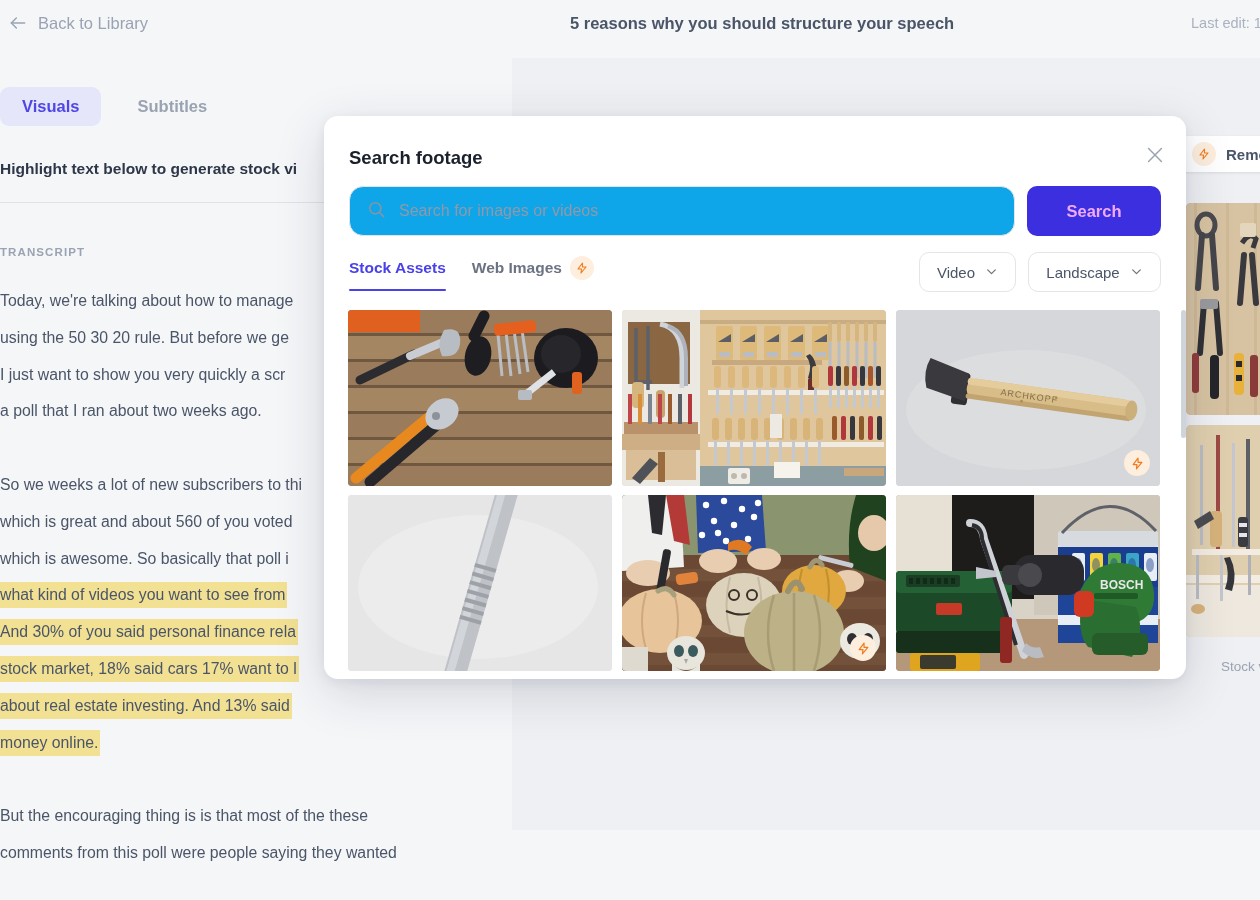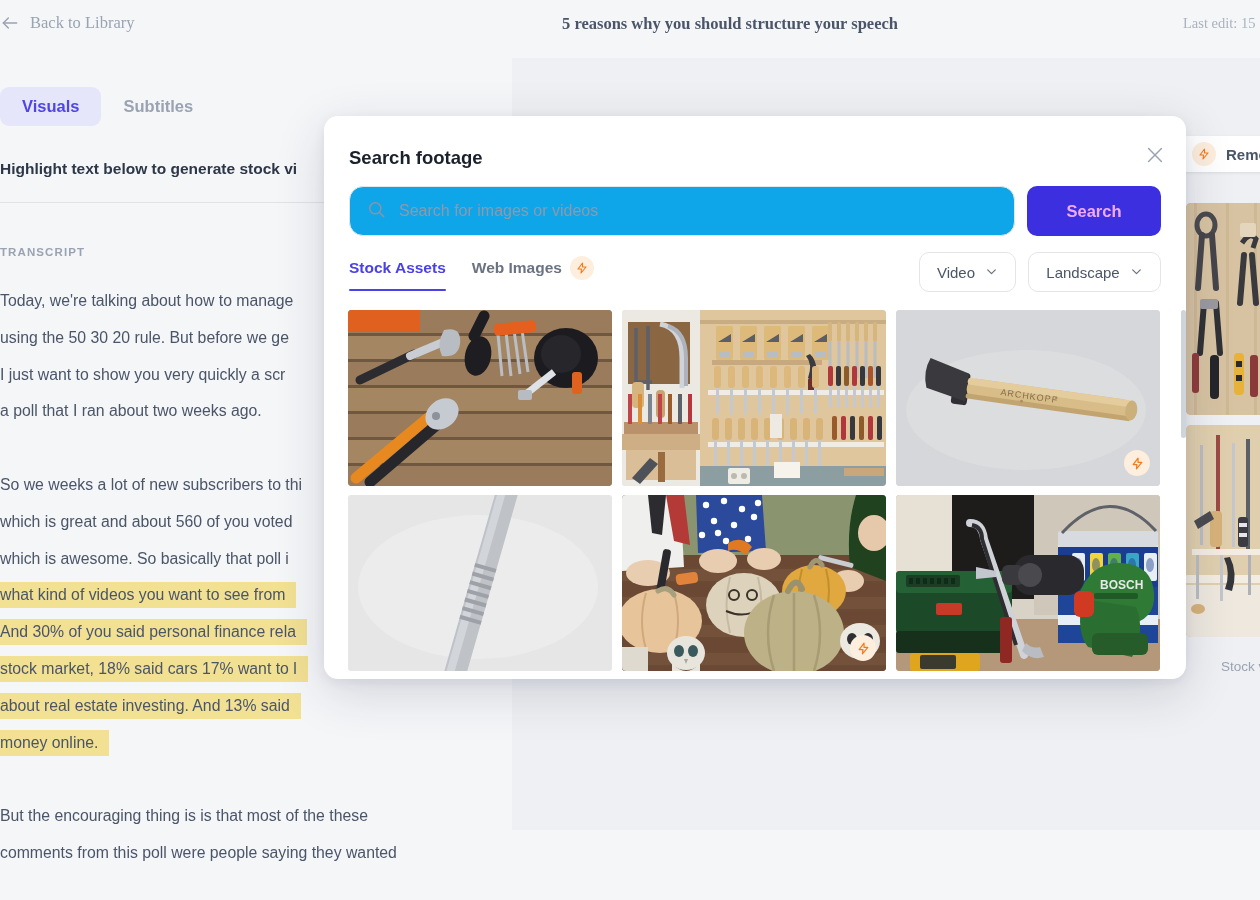--- a/index.html
+++ b/index.html
@@ -7,23 +7,22 @@
     width: 1260px; height: 900px;
     overflow: hidden;
     font-family: "Liberation Sans", sans-serif;
     background: #f5f6f8;
     color: #3d4a5c;
   }
   #app { position: relative; width: 1260px; height: 900px; }
 
   
   .topbar {
-    position: absolute; left: 0; top: 0; width: 1020px; height: 50px;
+    position: absolute; left: 8px; top: 0; width: 1020px; height: 50px;
     background: #f5f6f8;
-    font-family: Liberation Serif, serif;
   }
   .back-link {
     position: absolute; left: 0; top: 13px;
     display: flex; align-items: center; gap: 10px;
     color: #9aa3b2; font-size: 16.5px; cursor: pointer;
   }
   .back-arrow { width: 20px; height: 20px; display:block; }
   .doc-title {
     position: absolute; left: 562px; top: 14px;
     font-size: 16.5px; font-weight: 700; color: #4a5568;
@@ -34,21 +33,21 @@
     font-size: 14.5px; color: #aab2bf; white-space: nowrap;
   }
 
   
   .left-panel {
     position: absolute; left: 0; top: 50px; width: 512px; height: 850px;
     background: #f5f6f8; overflow: hidden;
   }
   .tabs-row {
     position: absolute; left: 0; top: 37px;
-    display: flex; align-items: center; 
+    display: flex; align-items: center; gap: 14px;
   }
   .tab-pill {
     padding: 10px 22px; border-radius: 9px;
     font-size: 16.5px; font-weight: 700; cursor: pointer;
     color: #9aa3b2; background: transparent; white-space: nowrap;
   }
   .tab-pill.active { background: #e5e6fa; color: #4f46e5; }
 
   .hl-instruction {
     position: absolute; left: 0; top: 110px;
@@ -64,21 +63,21 @@
     font-size: 11.5px; letter-spacing: 1.1px; color: #9aa3b2; font-weight: 600;
   }
   .transcript {
     position: absolute; left: 0; top: 233px; width: 512px;
   }
   .t-line {
     font-size: 15.8px; line-height: 36.8px; color: #4a5568;
     white-space: nowrap;
   }
   .t-line .mark {
-    background: #f2e093; padding: 4px 11px 5px 0;
+    background: #f2e093; padding: 4px 2px 5px 0;
     box-decoration-break: clone;
   }
   .t-gap { height: 36.8px; }
 
   
   .canvas-area {
     position: absolute; left: 512px; top: 58px;
     width: 748px; height: 772px;
     background: #eff0f3;
   }

